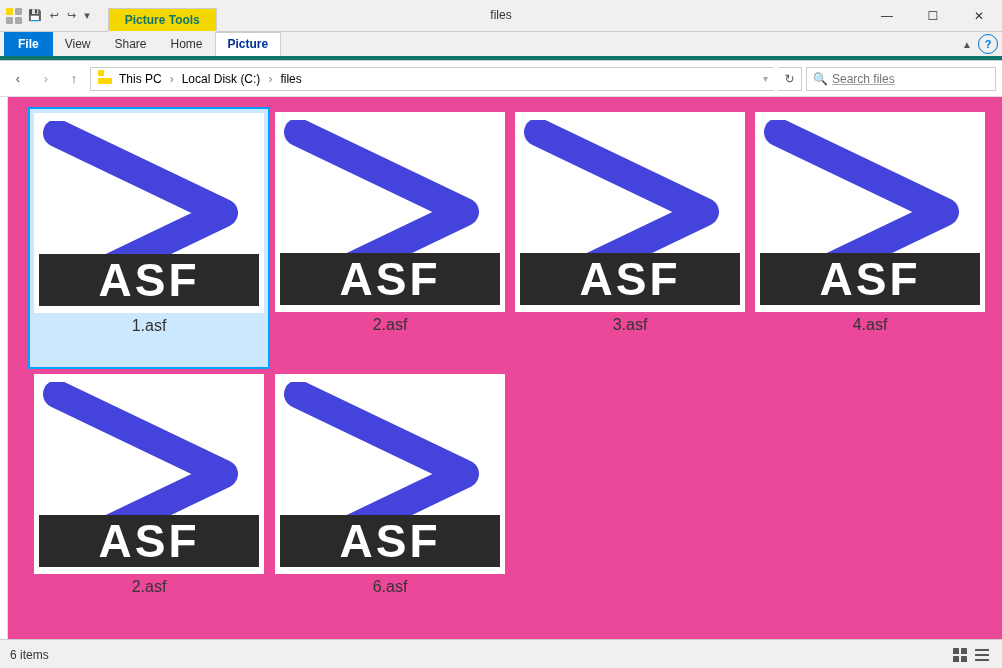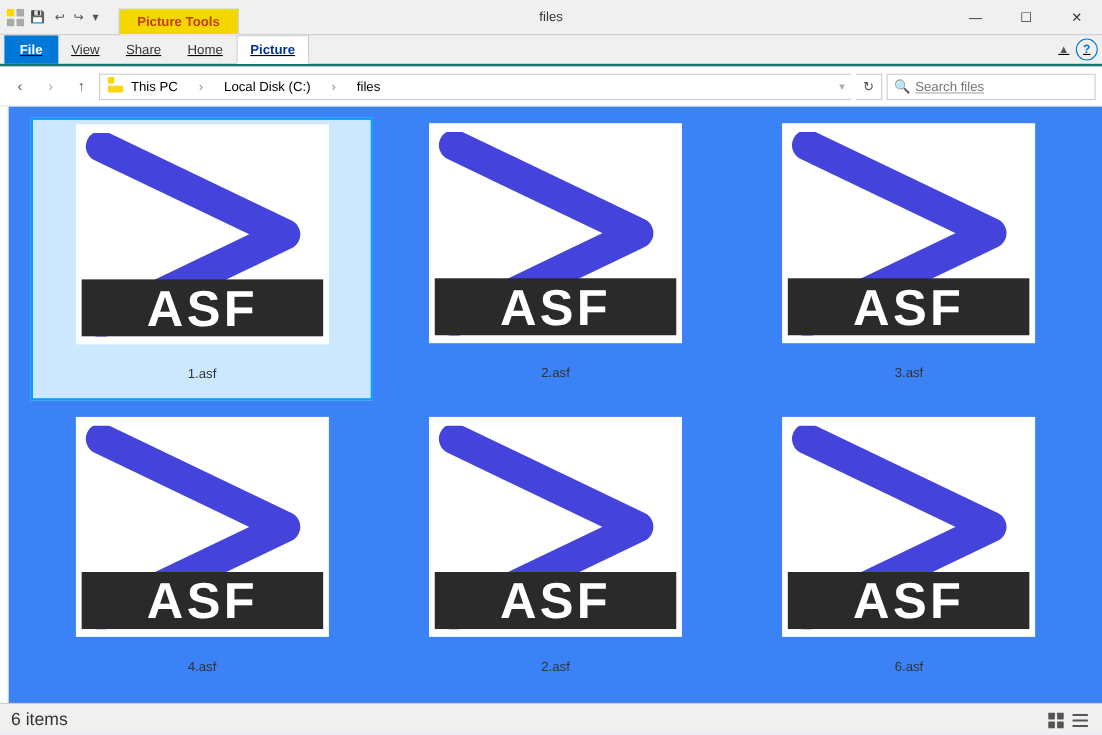--- a/index.html
+++ b/index.html
@@ -37,21 +37,21 @@
       border: 1px solid transparent;
       background: none;
       position: relative;
       top: 1px;
     }
     .title-tab.active {
       background: #f5d700;
       border: 1px solid #ccc;
       border-bottom: 1px solid #f0f0f0;
       font-weight: 600;
-      color: #c2410c;
+      color: #0f766e;
     }
     .title-text {
       position: absolute;
       left: 50%;
       transform: translateX(-50%);
       top: 8px;
       font-size: 12px;
       color: #333;
       pointer-events: none;
     }
@@ -70,22 +70,21 @@
     
     .ribbon {
       background: #f0f0f0;
       border-bottom: 1px solid #ccc;
     }
     .ribbon-tabs {
       display: flex;
       align-items: center;
       height: 28px;
       padding: 0 4px;
-      border-bottom: 2px solid #0f766e;
-      text-decoration: underline;
+      border-bottom: 4px solid #0f766e;
     }
     .ribbon-tab {
       padding: 4px 12px;
       font-size: 12px;
       cursor: pointer;
       color: #333;
       border: none;
       background: none;
       height: 100%;
       display: flex; align-items: center;
@@ -142,21 +141,21 @@
       border: 1px solid #ccc;
       border-right: none;
       height: 24px;
       display: flex;
       align-items: center;
       padding: 0 6px;
       background: #fff;
       font-size: 12px;
     }
     .address-path-breadcrumb {
-      display: flex; align-items: center; gap: 15px;
+      display: flex; align-items: center; gap: 4px;
       flex: 1;
     }
     .bc-item {
       color: #000; font-size: 12px; cursor: pointer;
       padding: 0 2px;
     }
     .bc-sep { color: #888; font-size: 12px; padding: 0 2px; }
     .address-refresh {
       width: 24px; height: 24px;
       border: 1px solid #ccc; border-left: none;
@@ -186,24 +185,23 @@
     .nav-pane {
       width: 8px;
       border-right: 1px solid #ddd;
     }
 
     
     .file-grid {
       flex: 1;
       padding: 10px 20px;
       display: grid;
-      grid-template-columns: repeat(3, 1fr);
-      gap: 10px;
+      grid-template-columns: repeat(4, 1fr);
       overflow-y: auto;
-      background: #3b82f6;
+      background: #ec4899;
     }
 
     .file-item {
       display: flex;
       flex-direction: column;
       align-items: center;
       cursor: pointer;
       padding: 4px;
       border: 1px solid transparent;
     }
@@ -218,37 +216,37 @@
       background: #fff;
       display: flex; align-items: center; justify-content: center;
     }
 
     .asf-icon {
       width: 220px; height: 185px;
       position: relative;
     }
 
     .file-name {
-      font-size: 12px;
+      font-size: 16px;
       color: #333;
-      margin-top: 20px;
+      margin-top: 4px;
       text-align: center;
     }
 
     
     .status-bar {
       height: 30px;
       background: #f0f0f0;
       border-top: 1px solid #ccc;
       display: flex;
       align-items: center;
       padding: 0 10px;
       justify-content: space-between;
     }
-    .status-text { font-size: 16px; color: #333; }
+    .status-text { font-size: 12px; color: #333; }
     .view-buttons { display: flex; gap: 2px; }
     .view-btn {
       width: 20px; height: 20px;
       background: none; border: none; cursor: pointer;
       font-size: 12px; color: #555;
       display: flex; align-items: center; justify-content: center;
     }
   </style>
 </head>
 <body>

